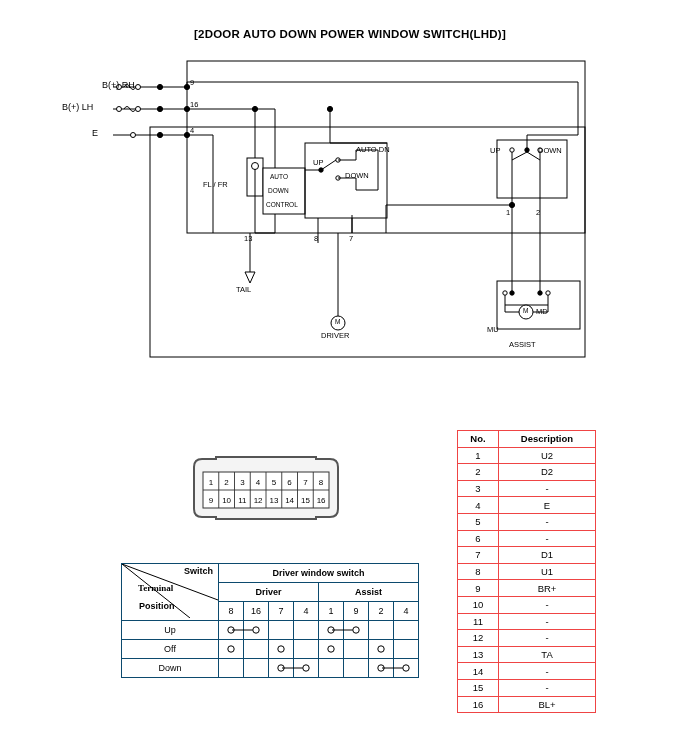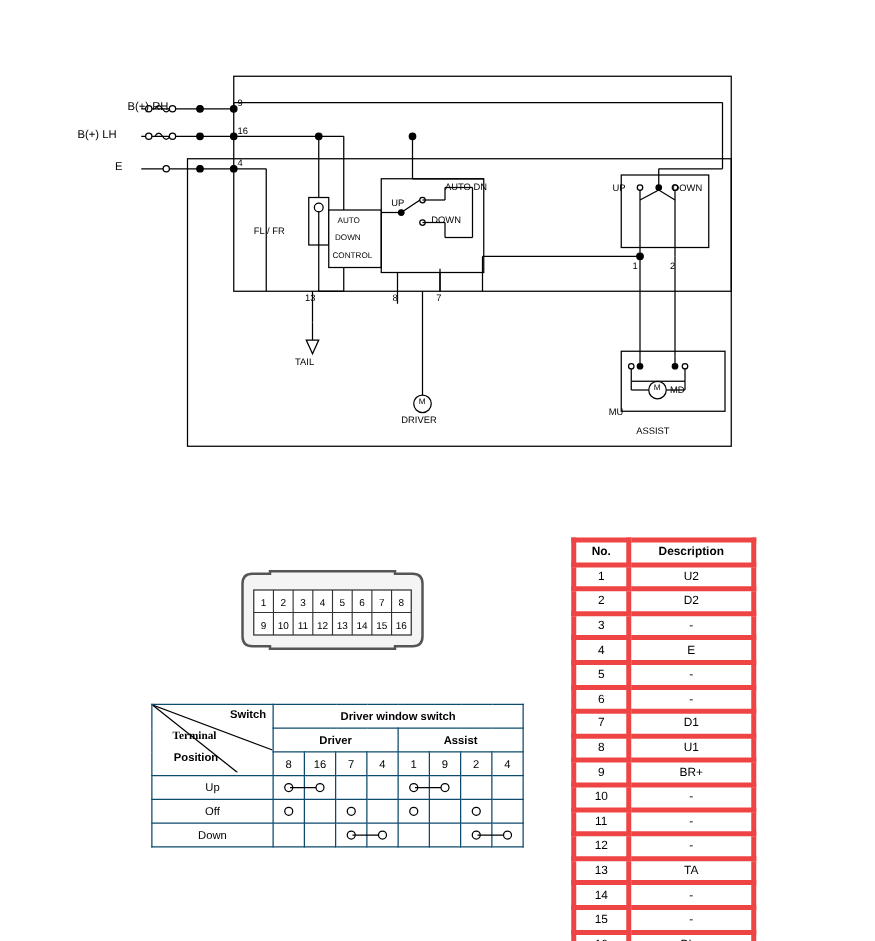--- a/index.html
+++ b/index.html
@@ -92,34 +92,35 @@
 
   
   #desc-table {
     position: absolute;
     left: 457px;
     top: 430px;
     border-collapse: collapse;
     font-size: 9.5px;
   }
   #desc-table td, #desc-table th {
-    border: 4px solid #ef4444;
+    border: 1px solid #ef4444;
     height: 15.6px;
     text-align: center;
     padding: 0 2px;
   }
   #desc-table th { font-weight: bold; }
   .no-col { width: 36px; }
   .desc-col { width: 92px; }
 </style>
 </head>
 <body>
 
 <div id="page">
 
+  <div class="title">[2DOOR AUTO DOWN POWER WINDOW SWITCH(LHD)]</div>
 
   <svg class="schematic" viewBox="0 0 700 753">
     <g stroke="#000" fill="none" stroke-width="1">
 
       <rect x="150" y="127" width="435" height="230"></rect>
 
       <rect x="187" y="61" width="398" height="172"></rect>
 
       <line x1="113" y1="87" x2="187" y2="87"></line>
       <line x1="113" y1="109" x2="187" y2="109"></line>

